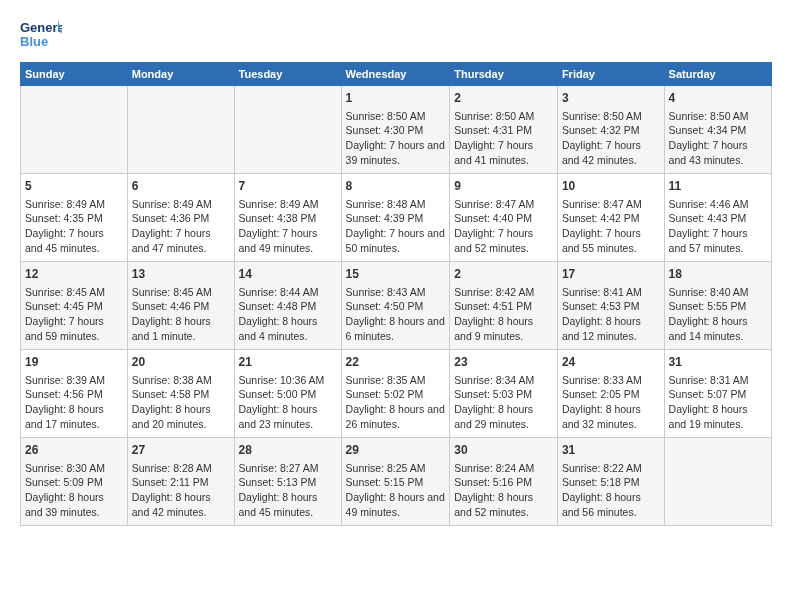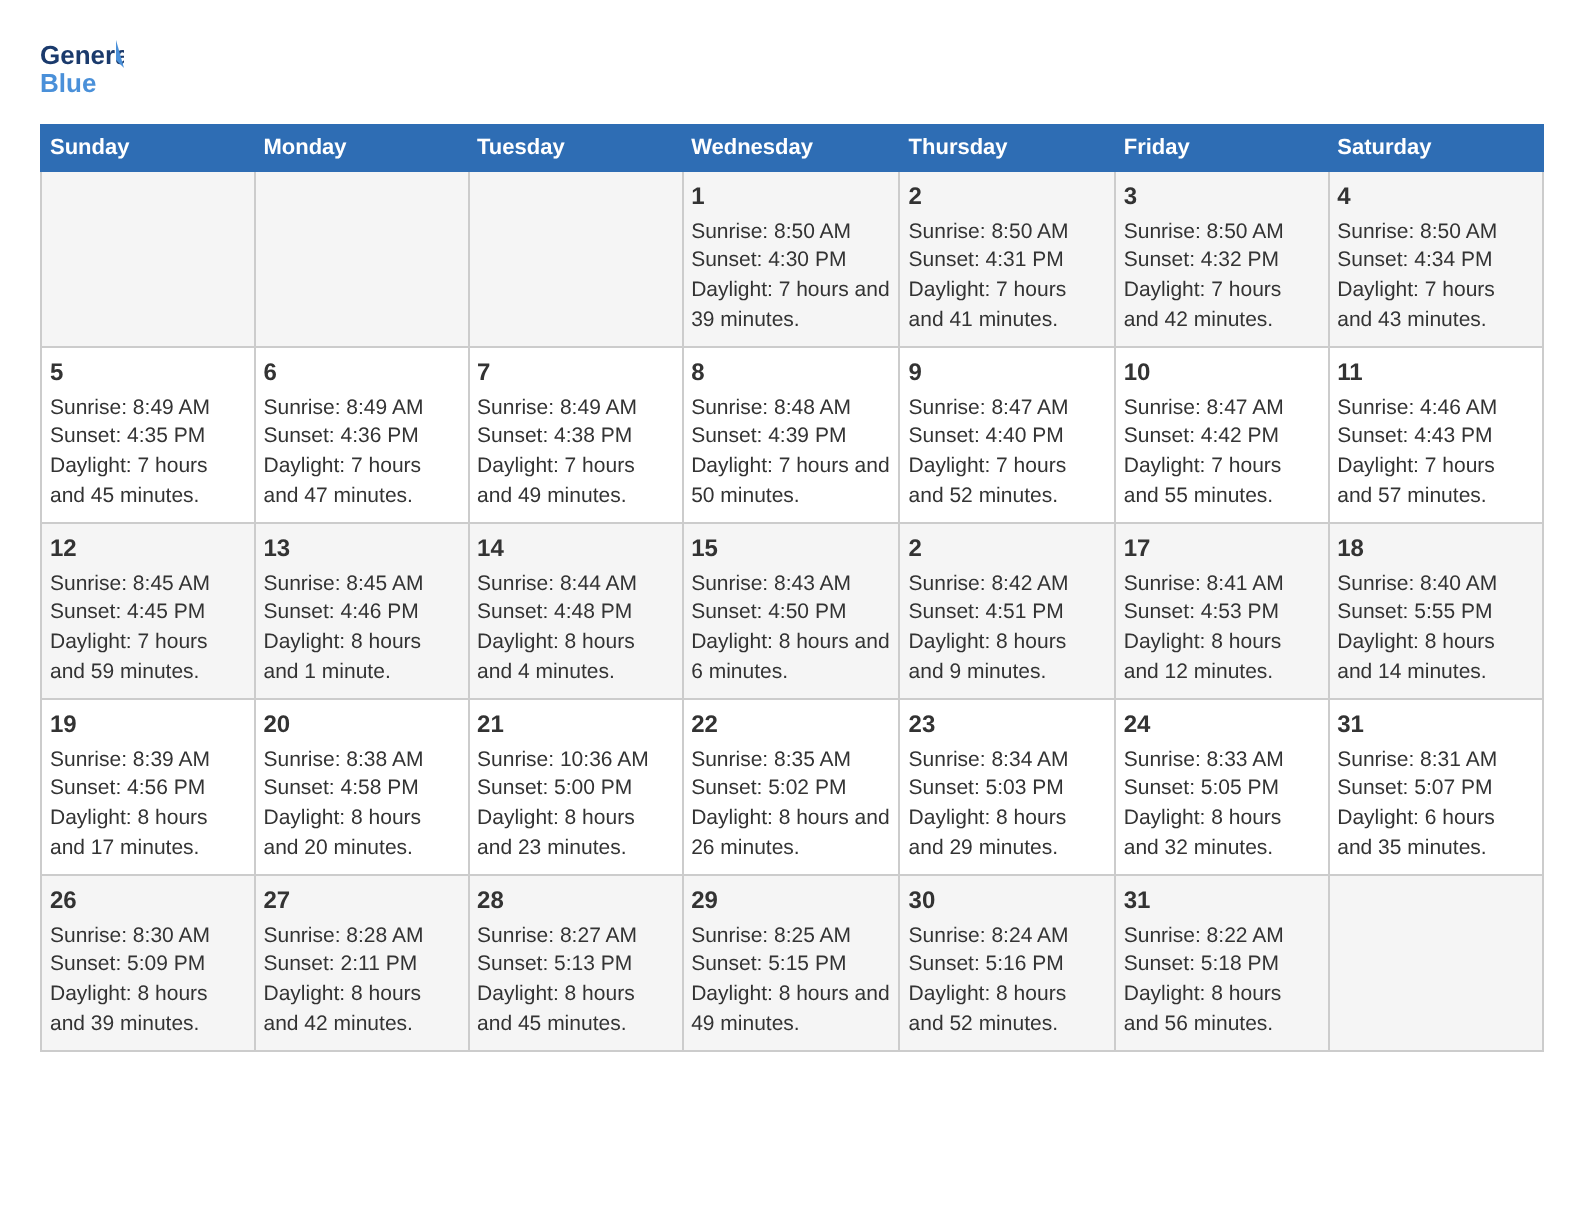--- a/index.html
+++ b/index.html
@@ -246,28 +246,28 @@
         </td>
         <td>
           <span class="day-num">23</span>
           <div>Sunrise: 8:34 AM</div>
           <div>Sunset: 5:03 PM</div>
           <div>Daylight: 8 hours and 29 minutes.</div>
         </td>
         <td>
           <span class="day-num">24</span>
           <div>Sunrise: 8:33 AM</div>
-          <div>Sunset: 5:05 PM</div>
+          <div>Sunset: 2:05 PM</div>
           <div>Daylight: 8 hours and 32 minutes.</div>
         </td>
         <td>
           <span class="day-num">31</span>
           <div>Sunrise: 8:31 AM</div>
           <div>Sunset: 5:07 PM</div>
-          <div>Daylight: 6 hours and 35 minutes.</div>
+          <div>Daylight: 8 hours and 19 minutes.</div>
         </td>
       </tr>
       <tr>
         <td>
           <span class="day-num">26</span>
           <div>Sunrise: 8:30 AM</div>
           <div>Sunset: 5:09 PM</div>
           <div>Daylight: 8 hours and 39 minutes.</div>
         </td>
         <td>

